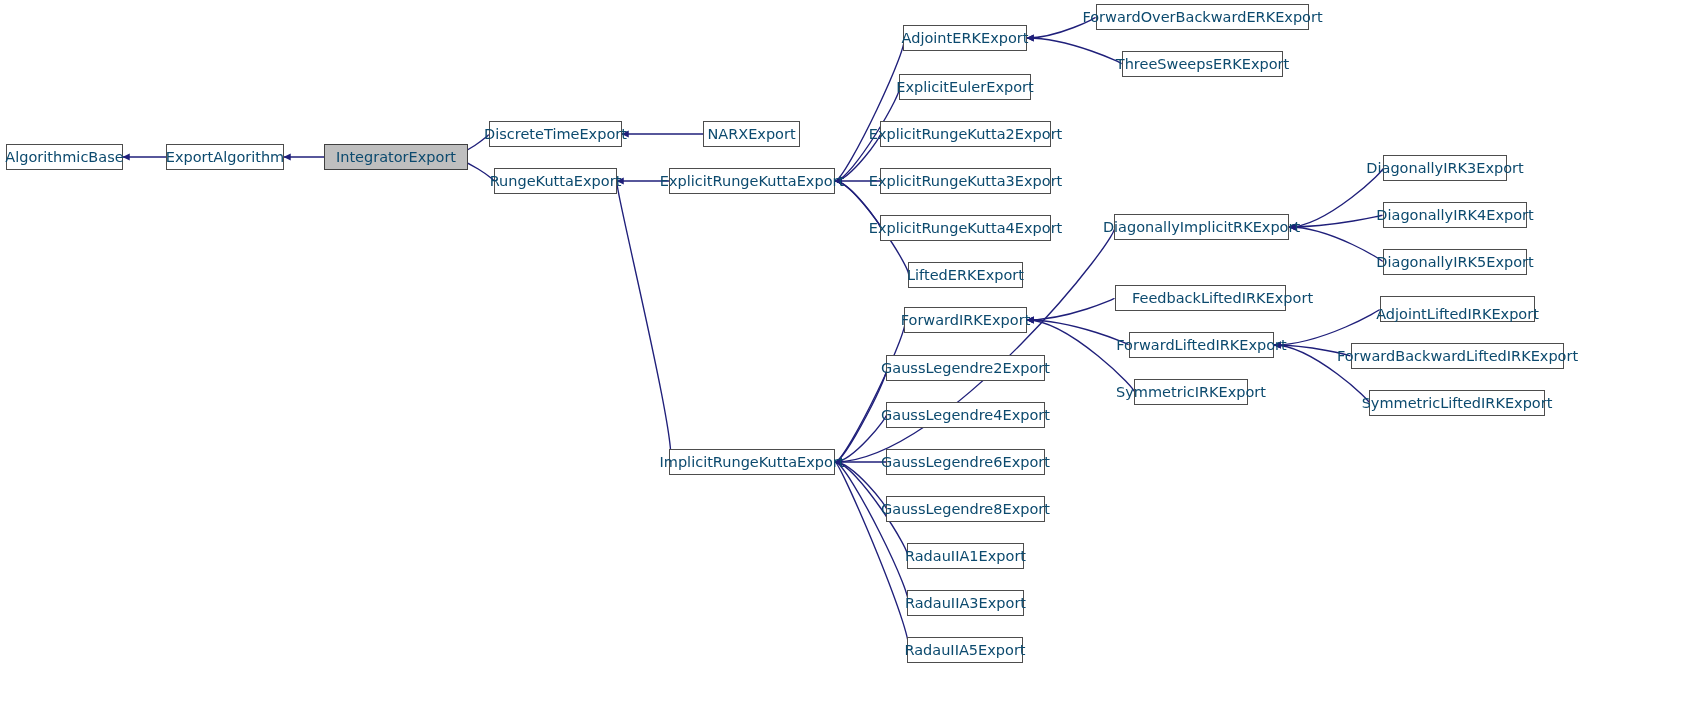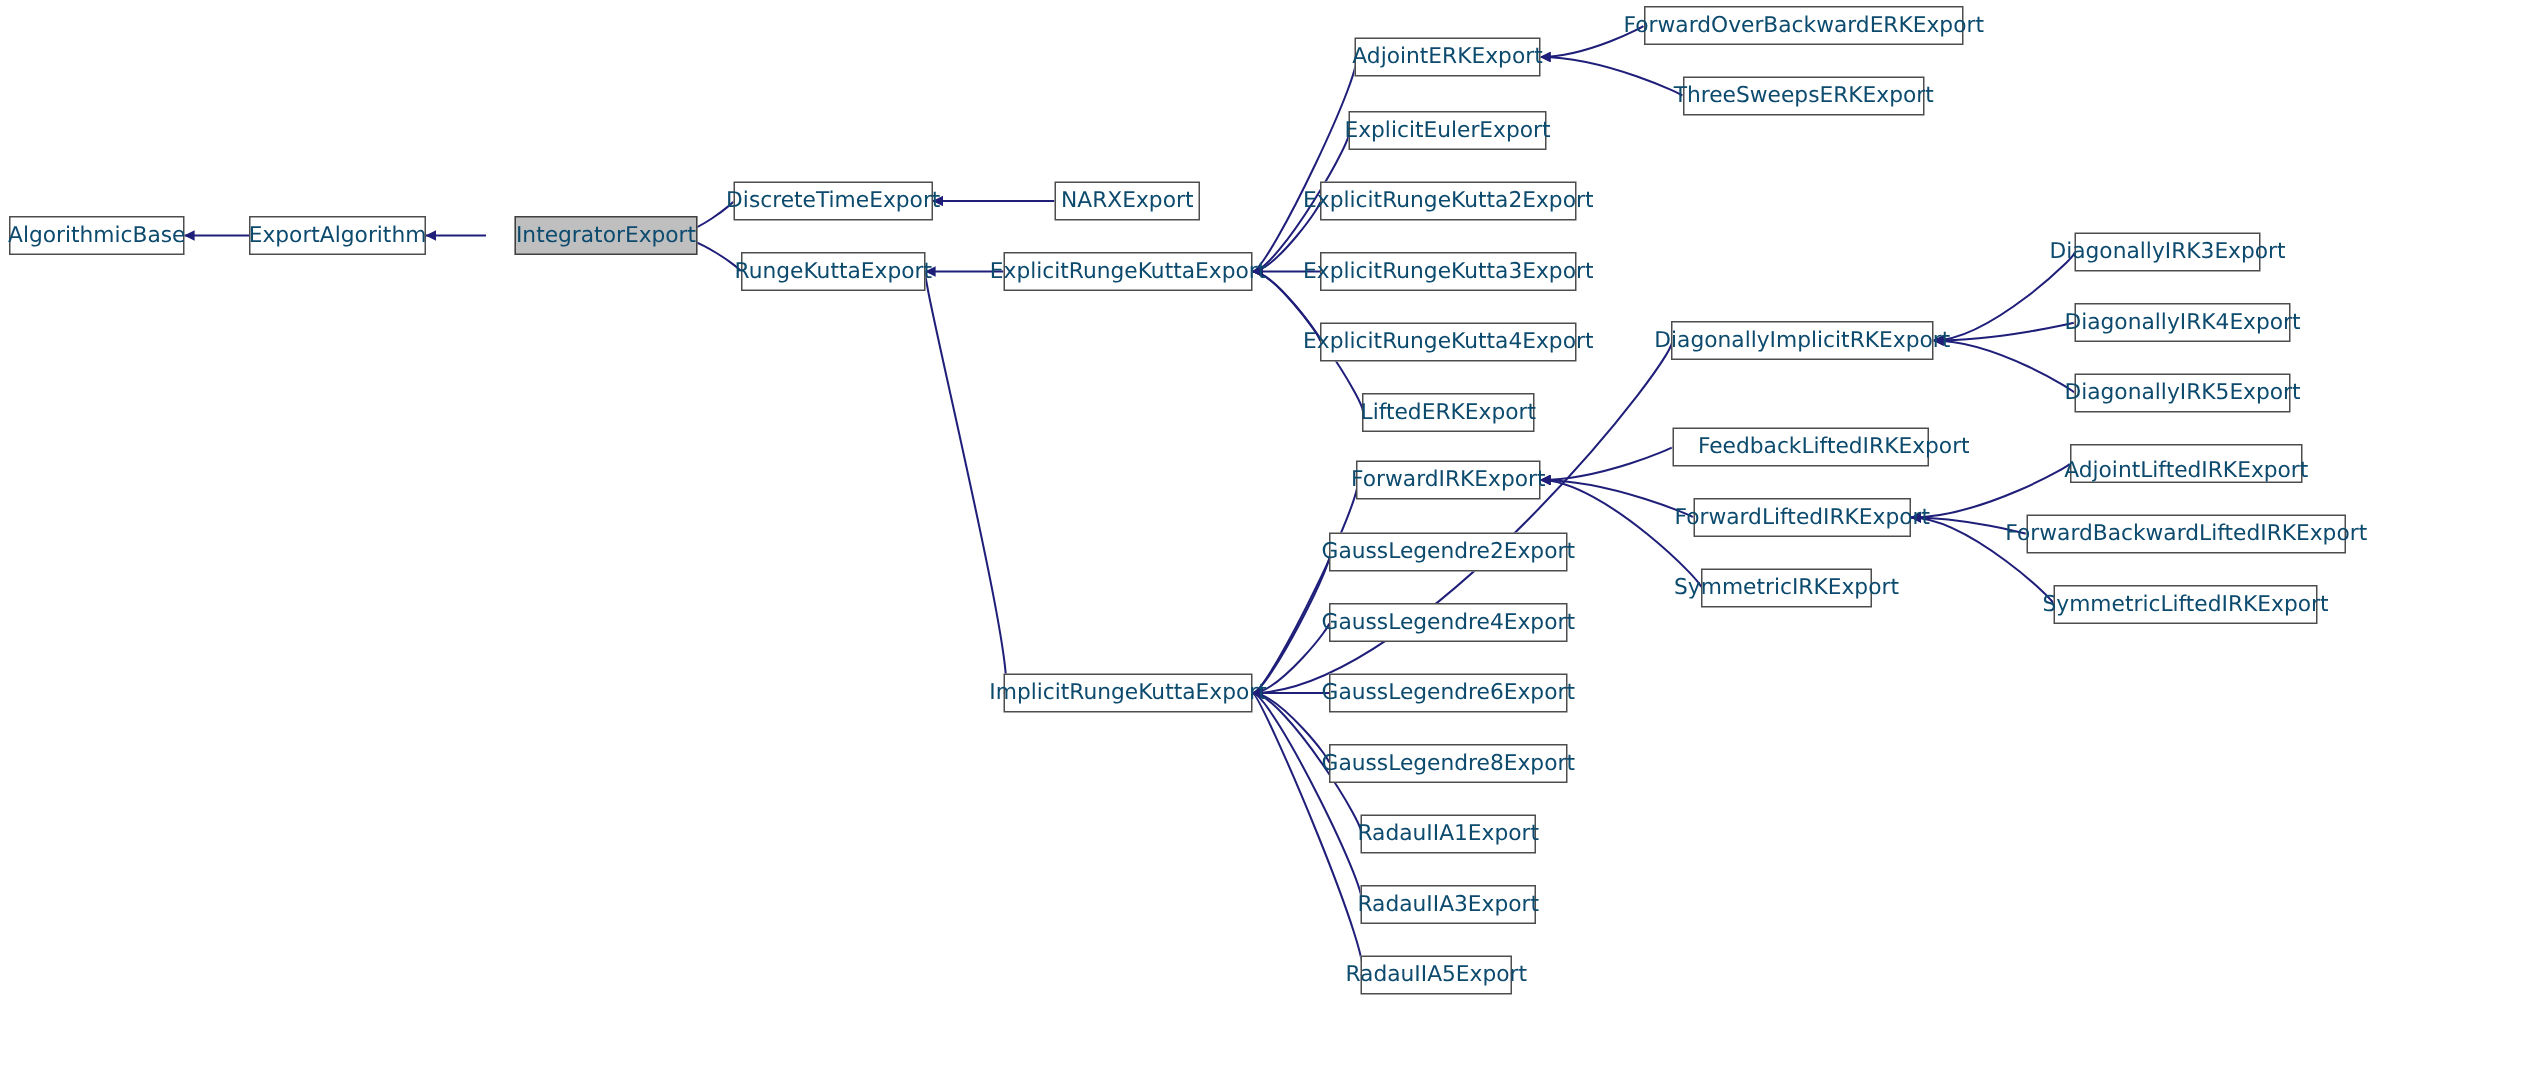--- a/index.html
+++ b/index.html
@@ -70,21 +70,21 @@
       <path d="M 1380 309 C 1382.7 309, 1321.06 345, 1274 345" fill="none" stroke="#1f1f7a" stroke-width="1.35" marker-end="url(#ah)"></path>
       <path d="M 1351 356 C 1351.825 356, 1310.685 345, 1274 345" fill="none" stroke="#1f1f7a" stroke-width="1.35" marker-end="url(#ah)"></path>
       <path d="M 1369 403 C 1373.35 403, 1311.93 345, 1274 345" fill="none" stroke="#1f1f7a" stroke-width="1.35" marker-end="url(#ah)"></path>
     </svg>
 <div class="node" style="left: 6px; top: 144px; width: 117px;">
       <span class="lbl">AlgorithmicBase</span>
     </div>
     <div class="node" style="left: 166px; top: 144px; width: 118px;">
       <span class="lbl">ExportAlgorithm</span>
     </div>
-    <div class="node root" style="left: 343px; top: 144px; width: 122px;">
+    <div class="node root" style="left: 324px; top: 144px; width: 144px;">
       <span class="lbl">IntegratorExport</span>
     </div>
     <div class="node" style="left: 489px; top: 121px; width: 133px;">
       <span class="lbl">DiscreteTimeExport</span>
     </div>
     <div class="node" style="left: 494px; top: 168px; width: 123px;">
       <span class="lbl">RungeKuttaExport</span>
     </div>
     <div class="node" style="left: 703px; top: 121px; width: 97px;">
       <span class="lbl">NARXExport</span>
@@ -163,16 +163,16 @@
     </div>
     <div class="node" style="left: 886px; top: 496px; width: 159px;">
       <span class="lbl">GaussLegendre8Export</span>
     </div>
     <div class="node" style="left: 907px; top: 543px; width: 117px;">
       <span class="lbl">RadauIIA1Export</span>
     </div>
     <div class="node" style="left: 907px; top: 590px; width: 117px;">
       <span class="lbl">RadauIIA3Export</span>
     </div>
-    <div class="node" style="left: 907px; top: 637px; width: 101px;">
+    <div class="node" style="left: 907px; top: 637px; width: 116px;">
       <span class="lbl">RadauIIA5Export</span>
     </div>
   </div>
 
 </body></html>

